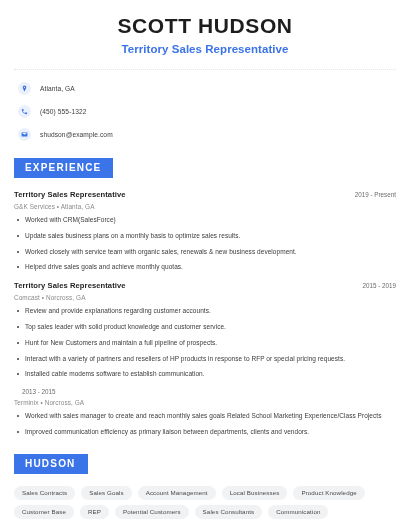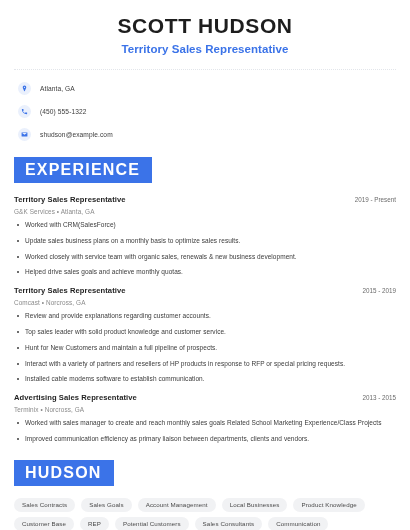--- a/index.html
+++ b/index.html
@@ -78,21 +78,21 @@
     color: #3c3c3c;
     letter-spacing: 0.1px;
   }
 
   
   .section { margin-top: 16px; }
   .section-badge {
     display: inline-block;
     background: #3b73e8;
     color: #ffffff;
-    font-size: 16px;
+    font-size: 10px;
     font-weight: bold;
     letter-spacing: 1.2px;
     padding: 5px 12px 5px 11px;
     line-height: 1;
   }
   .section-body { margin-top: 12px; }
 
   
   .job { margin-bottom: 9px; }
   .job-head {
@@ -230,21 +230,20 @@
           <li>Review and provide explanations regarding customer accounts.</li>
           <li>Top sales leader with solid product knowledge and customer service.</li>
           <li>Hunt for New Customers and maintain a full pipeline of prospects.</li>
           <li>Interact with a variety of partners and resellers of HP products in response to RFP or special pricing requests.</li>
           <li>Installed cable modems software to establish communication.</li>
         </ul>
       </div>
 
       <div class="job">
         <div class="job-head">
-          <span class="job-role">Advertising Sales Representative</span>
           <span class="job-dates">2013 - 2015</span>
         </div>
         <div class="job-meta">Terminix • Norcross, GA</div>
         <ul class="bullets">
           <li>Worked with sales manager to create and reach monthly sales goals Related School Marketing Experience/Class Projects</li>
           <li>Improved communication efficiency as primary liaison between departments, clients and vendors.</li>
         </ul>
       </div>
 
     </div>

